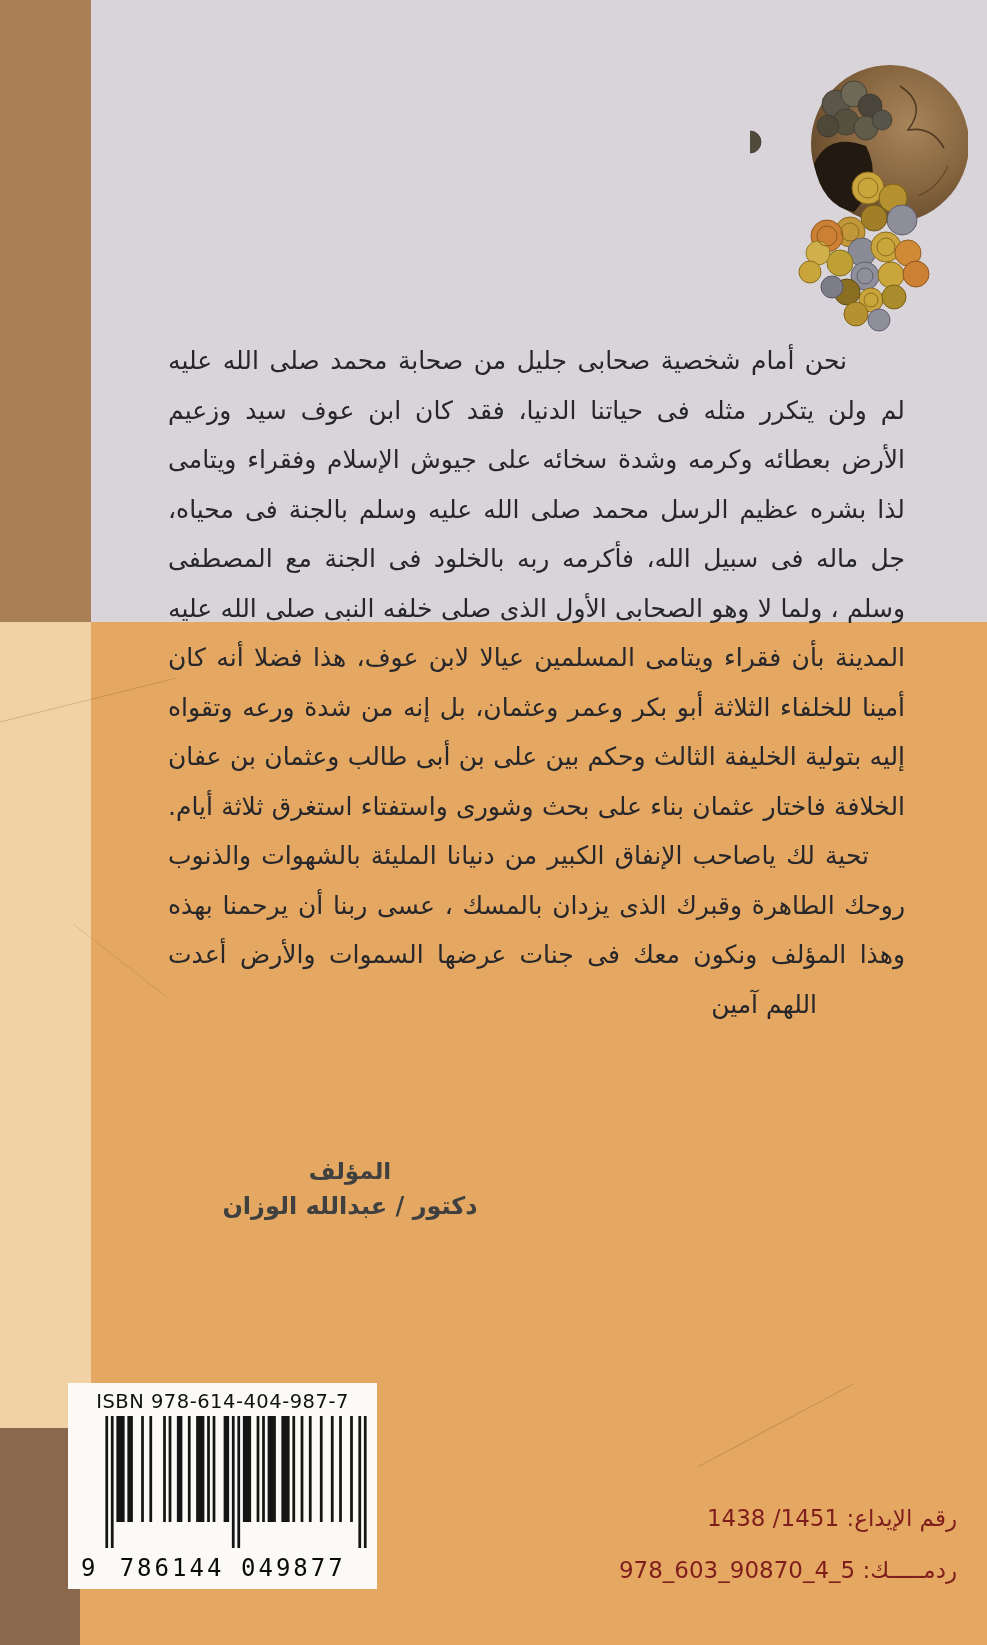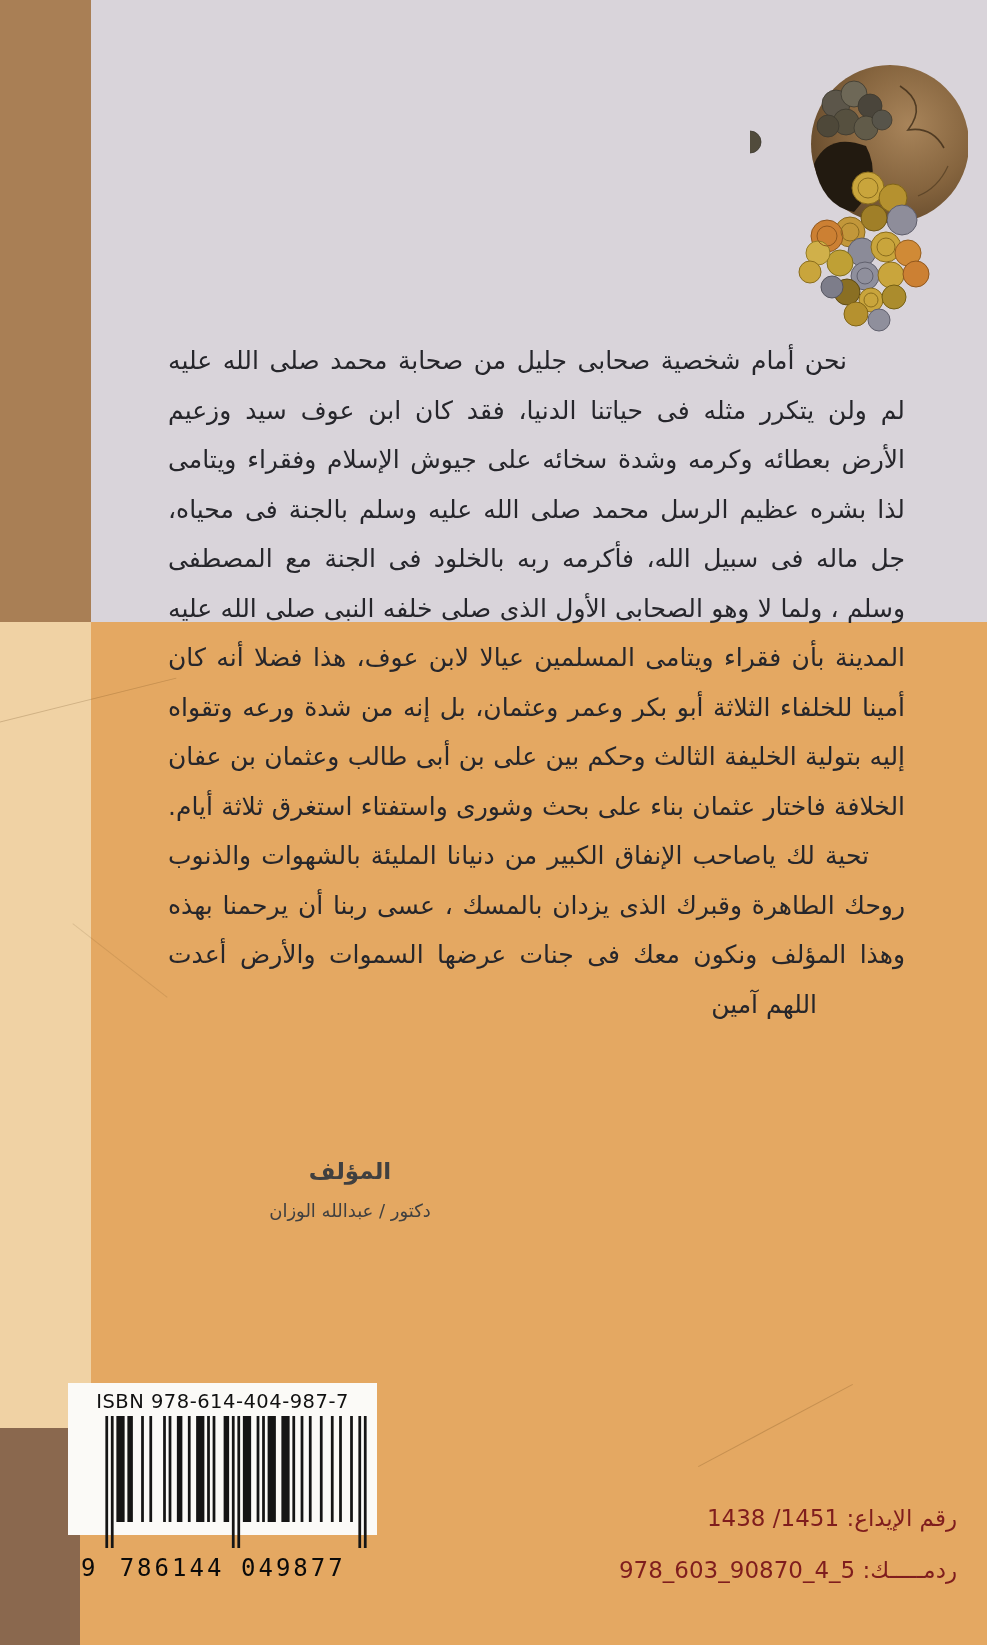--- a/index.html
+++ b/index.html
@@ -31,25 +31,25 @@
   .line-pstart{padding-right:58px;}
   .line-pstart2{padding-right:36px;}
   .line-pend{text-align-last:right; padding-right:88px;}
 
   
   .author-block{
     position:absolute;left:170px;top:1158px;width:360px;text-align:center;
     direction:rtl;color:#404040;
   }
   .author-heading{font-size:23px;font-weight:bold;}
-  .author-name{font-size:18px;font-weight:normal;margin-top:16px;}
+  .author-name{font-size:24px;font-weight:bold;margin-top:8px;}
 
   
   .barcode-label{
-    position:absolute;left:68px;top:1383px;width:309px;height:152px;
+    position:absolute;left:68px;top:1383px;width:309px;height:206px;
     background:#fbfaf7; color:#111;
   }
   .isbn-text{
     margin-top:7px;text-align:center;font-size:19.5px;letter-spacing:.5px;
     font-family:"DejaVu Sans", sans-serif;
   }
   .barcode-wrap{position:relative;width:287px;height:168px;margin:3px auto 0;}
   .barcode-svg{position:absolute;left:26px;top:0;}
   .bc-digit{
     position:absolute;bottom:2px;font-family:"DejaVu Sans Mono", monospace;

